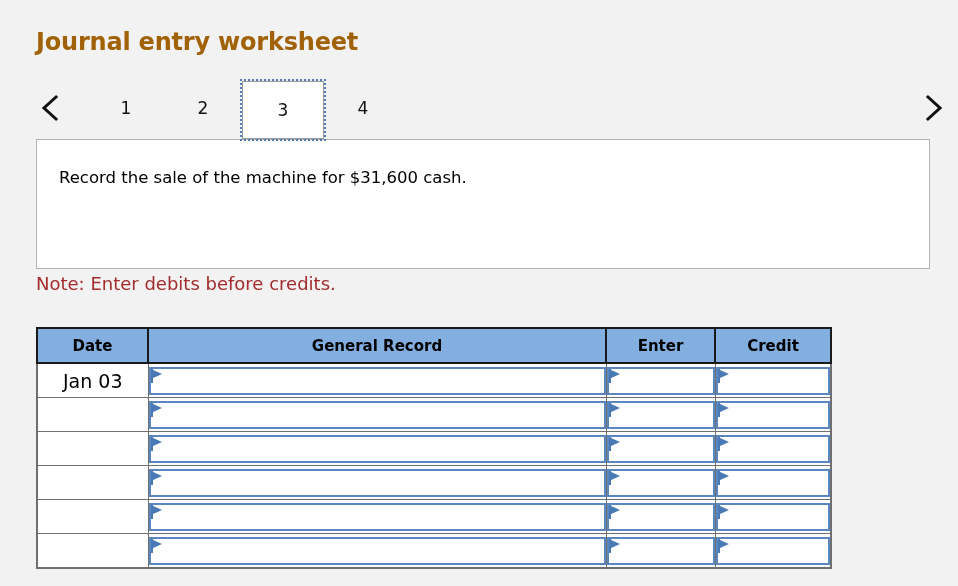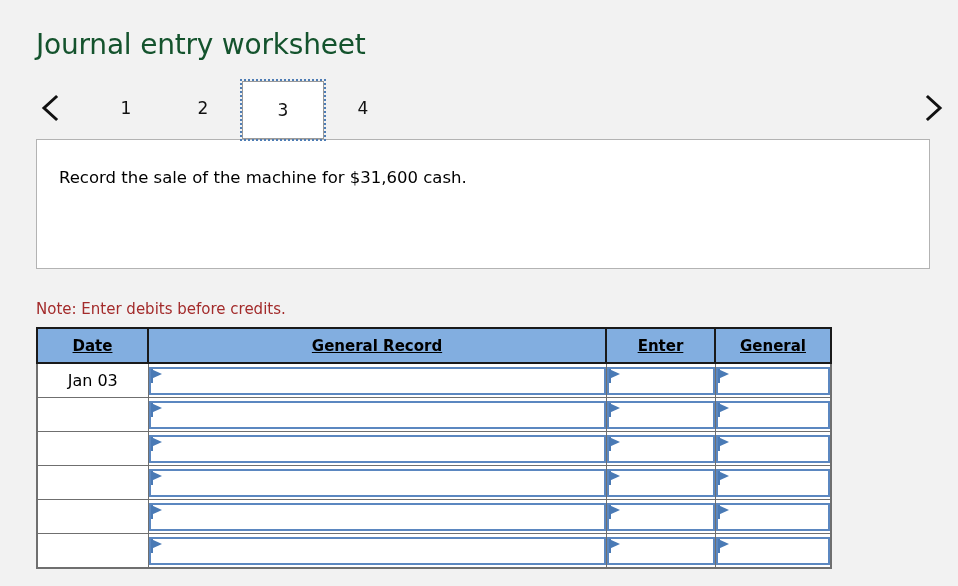--- a/index.html
+++ b/index.html
@@ -14,24 +14,24 @@
     color: #000;
     overflow: hidden;
     position: relative;
   }
 
   
   .page-title {
     position: absolute;
     left: 36px;
     top: 28px;
-    font-size: 28px;
-    font-weight: normal;
+    font-size: 24px;
+    font-weight: bold;
     letter-spacing: -0.2px;
-    color: #14532d;
+    color: #a16207;
     white-space: nowrap;
   }
 
   
   .tabstrip {
     position: absolute;
     left: 0px;
     top: 81px;
     width: 958px;
     height: 62px;
@@ -102,22 +102,22 @@
     top: 28px;
     font-size: 16.5px;
     color: #000;
     white-space: nowrap;
   }
 
   
   .note {
     position: absolute;
     left: 36px;
-    top: 300px;
-    font-size: 15px;
+    top: 273px;
+    font-size: 18px;
     color: #a32b2b;
     white-space: nowrap;
   }
 
   
   .journal-wrap {
     position: absolute;
     left: 36px;
     top: 327px;
     width: 794px;
@@ -131,32 +131,31 @@
   }
   table.journal th {
     background: #82aee0;
     border: 2px solid #1a1a1a;
     font-size: 15px;
     font-weight: bold;
     color: #000;
     height: 33px;
     padding: 0;
     text-align: center;
-    text-decoration: underline;
   }
   table.journal td {
     border: 1px solid #6f6f6f;
     padding: 0;
     height: 33px;
     background: #ffffff;
     vertical-align: middle;
   }
   td.date-cell {
     text-align: center;
-    font-size: 16px;
+    font-size: 19px;
     color: #000;
   }
   
   td.input-cell { position: relative; padding: 1px 2px 2px 2px; }
   .cellbox {
     position: relative;
     width: 100%;
     height: 28px;
     box-sizing: border-box;
     border: 2px solid #5b87c0;
@@ -230,21 +229,21 @@
       <col class="c-date">
       <col class="c-gj">
       <col class="c-debit">
       <col class="c-credit">
     </colgroup>
     <thead>
       <tr>
         <th>Date</th>
         <th>General Record</th>
         <th>Enter</th>
-        <th>General</th>
+        <th>Credit</th>
       </tr>
     </thead>
     <tbody id="journal-body">
         <tr>
           <td class="date-cell">Jan 03</td>
           <td class="input-cell">
             <div class="cellbox">
               <span class="flagmark">
                 <svg width="12" height="14" viewBox="0 0 12 14" aria-hidden="true">
                   <polygon points="0,0 11,5 0,10" fill="#4a7ab5"></polygon>

